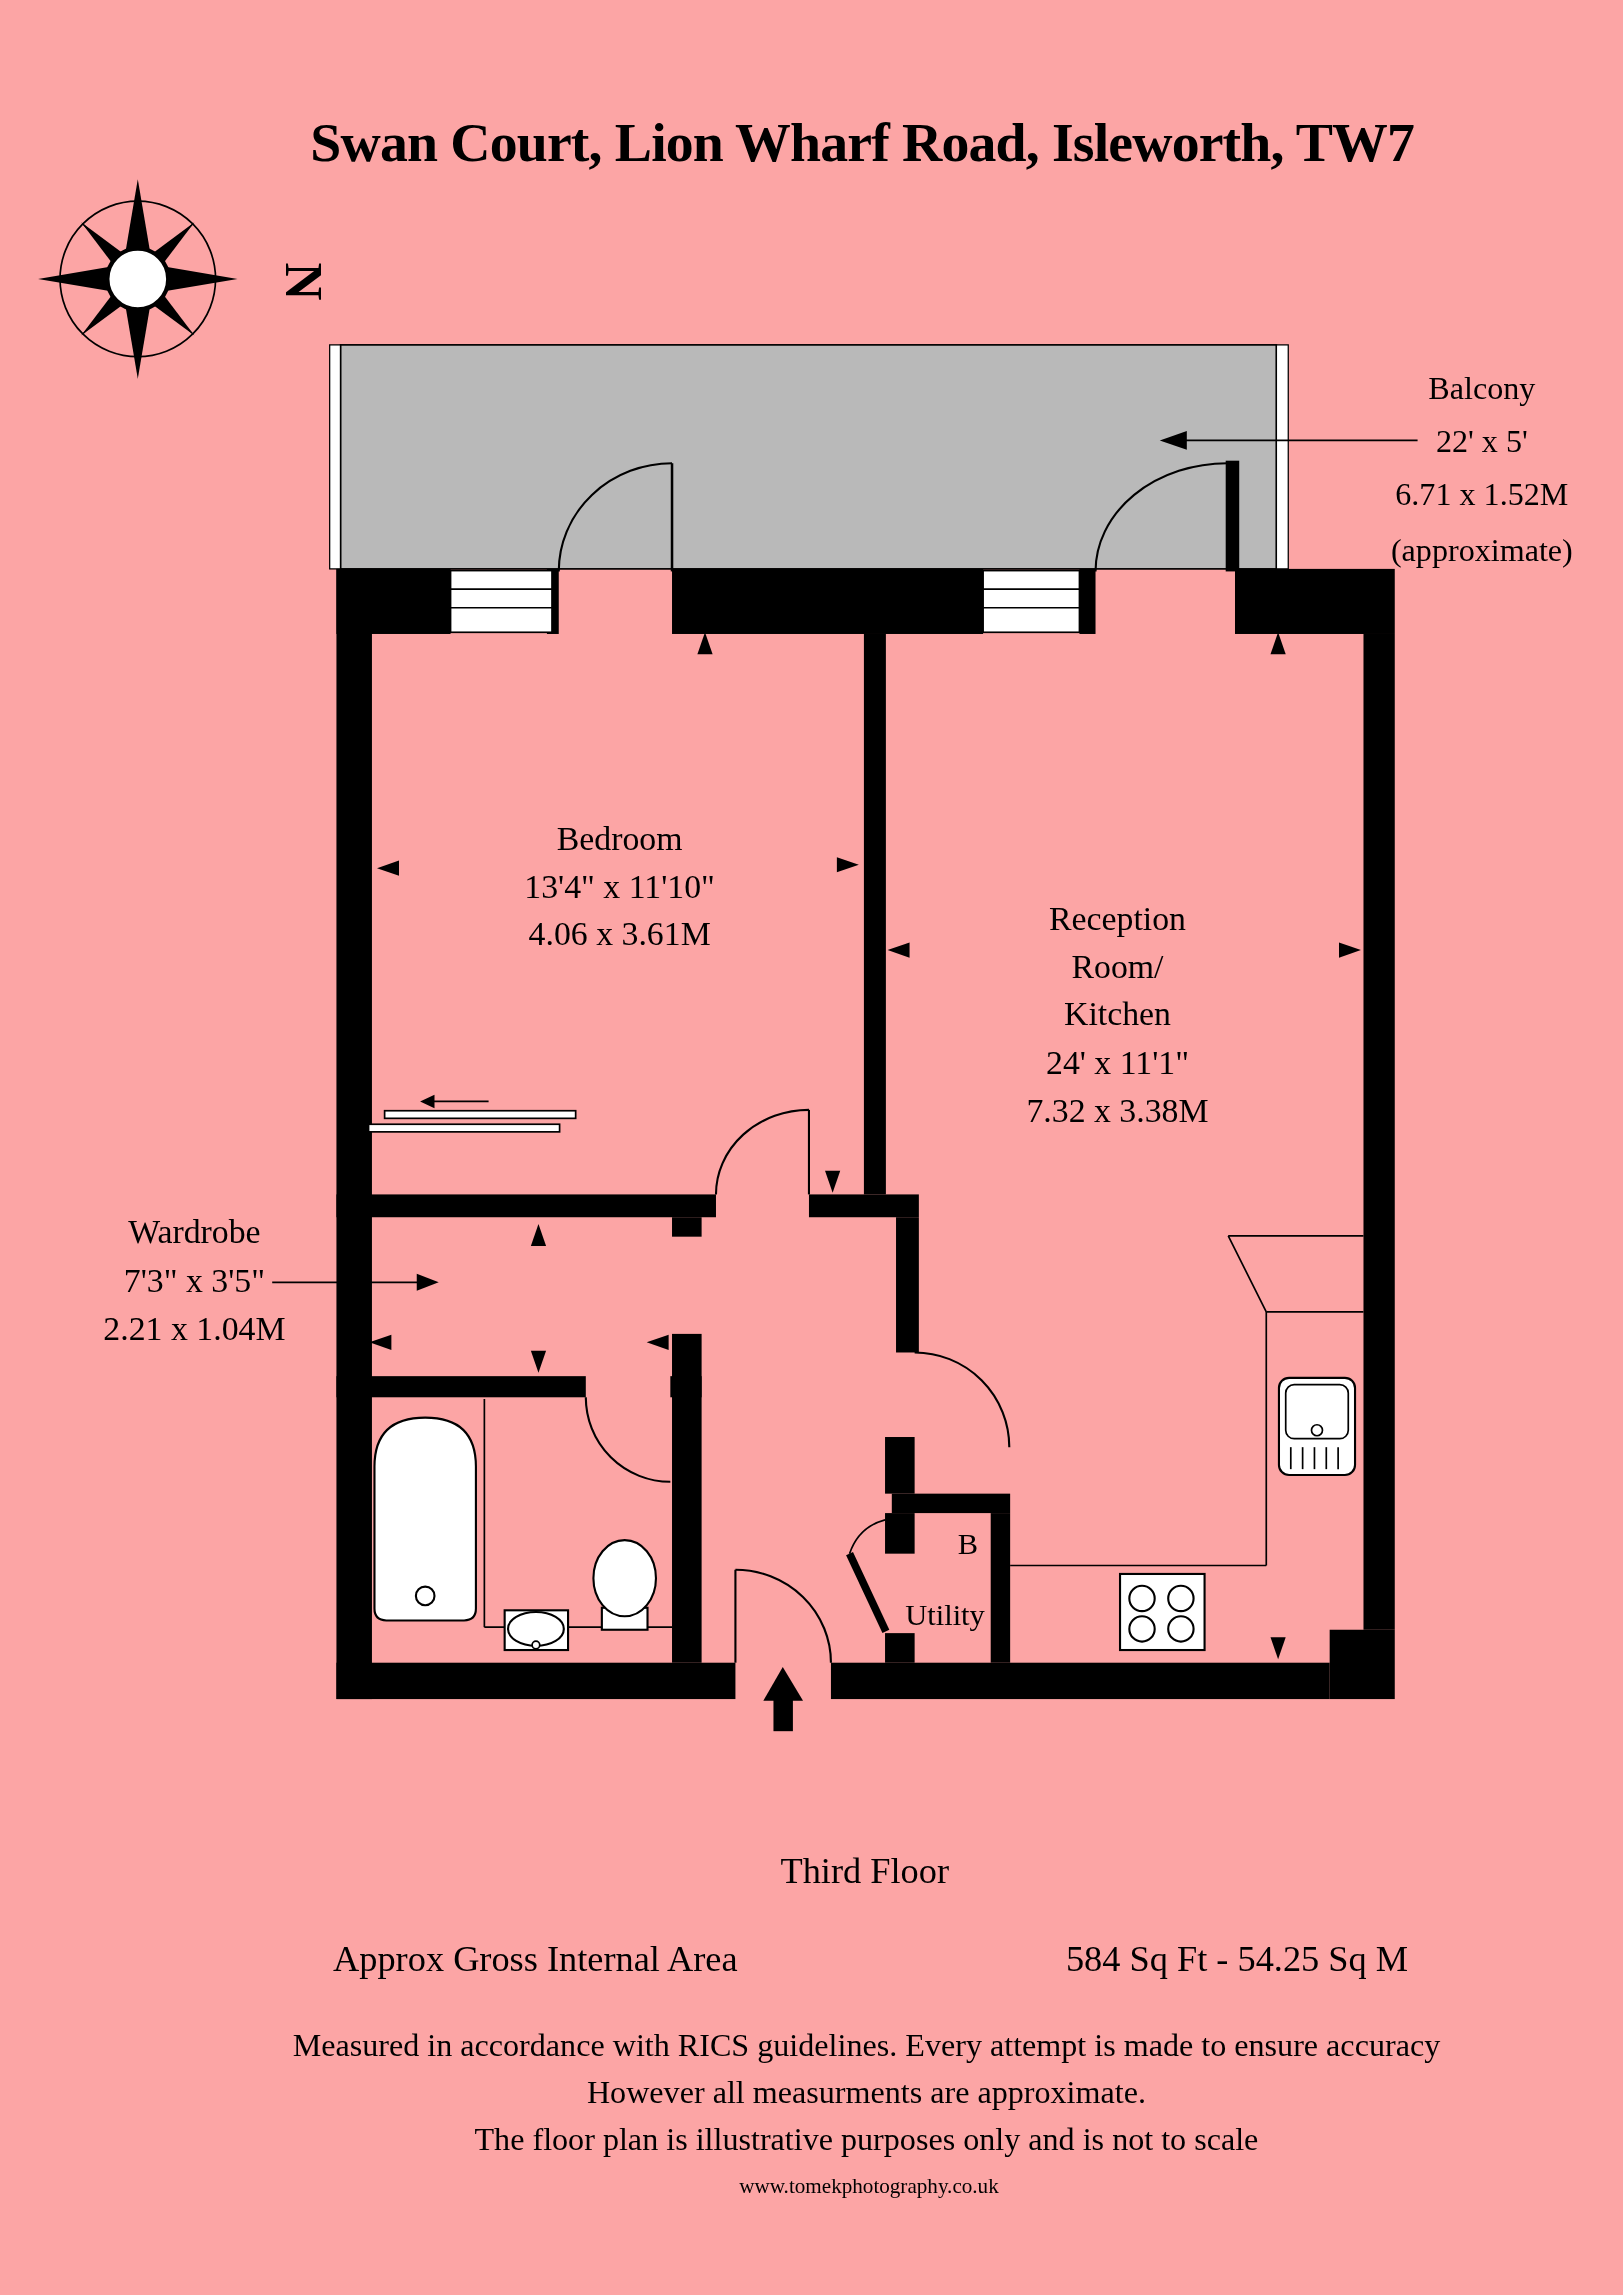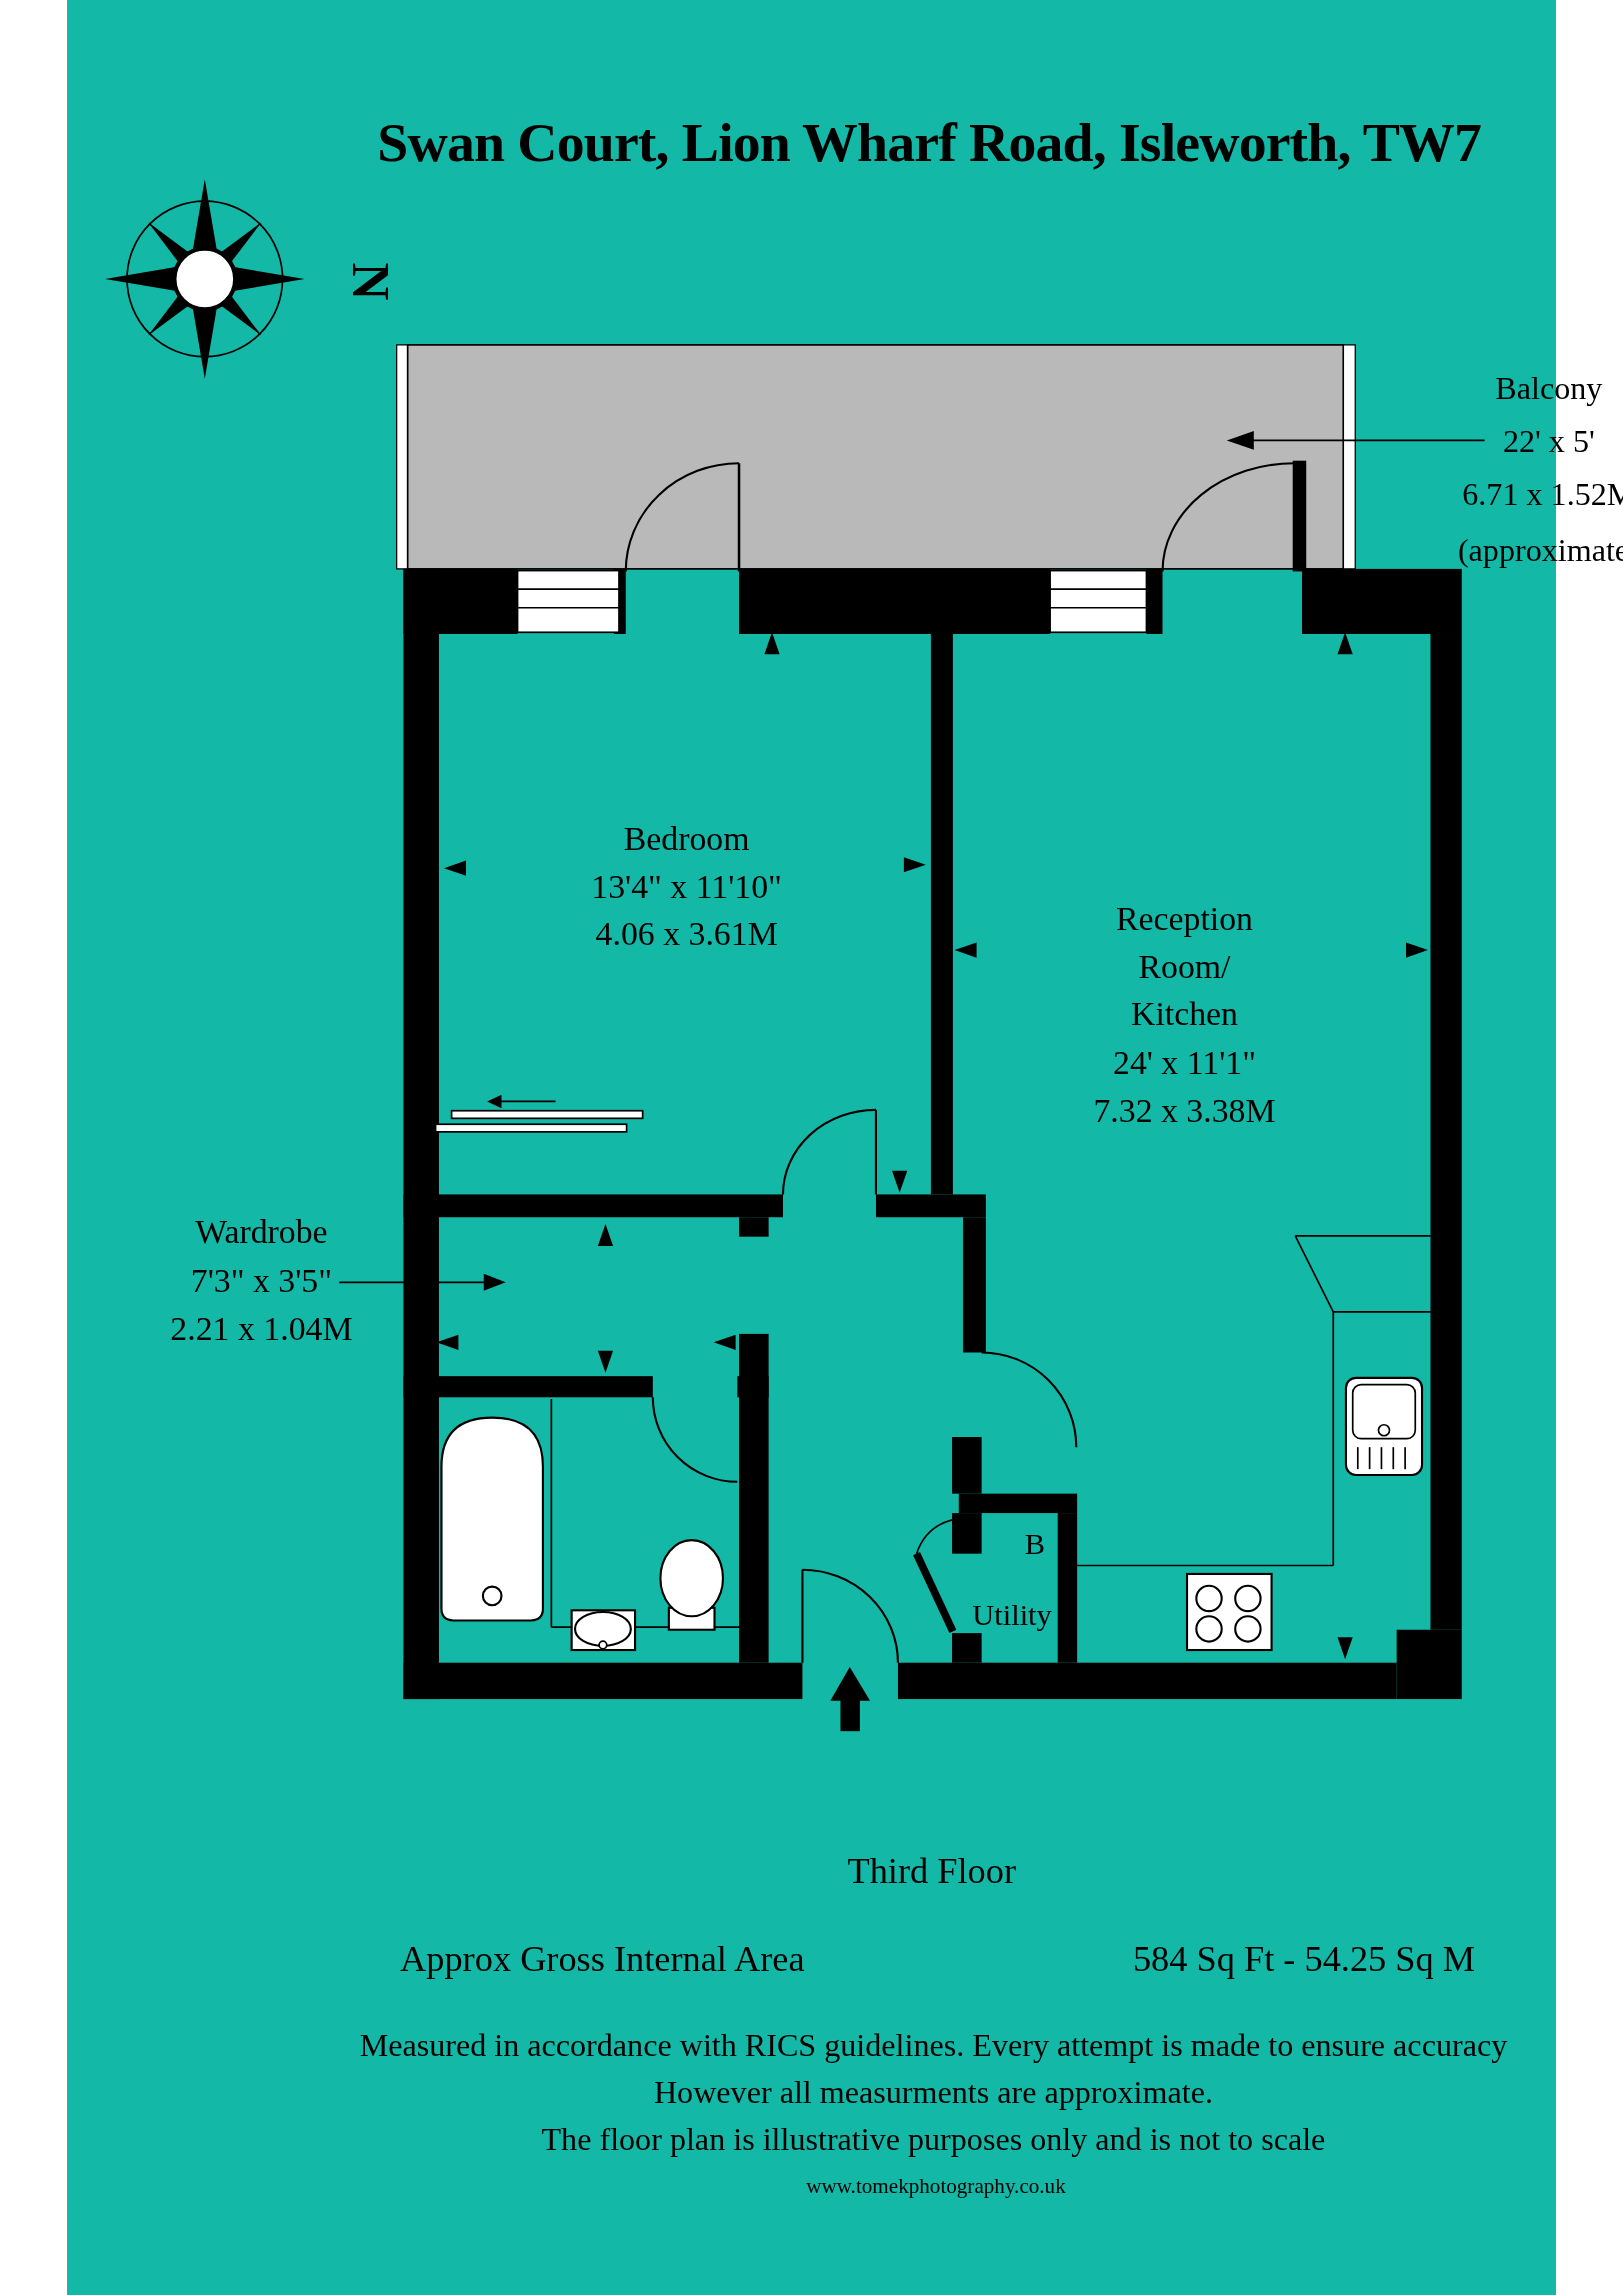--- a/index.html
+++ b/index.html
@@ -1,17 +1,17 @@
 <!DOCTYPE html>
 <html style="font-size:13.5px"><head>
 <meta charset="utf-8">
 <style>
   html, body { margin: 0; padding: 0; background: #ffffff; }
   .page {
-    width: 1489px; height: 2295px; margin: 0 auto; background: #14b8a6;
+    width: 1623px; height: 2295px; margin: 0 auto; background: #fca5a5;
     font-family: "Liberation Serif", serif;
   }
   svg { display: block; }
   text { fill: #000000; font-family: "Liberation Serif", serif; }
   .t-title   { font-size: 66px; font-weight: bold; letter-spacing: -1px; }
   .t-room    { font-size: 40px; }
   .t-balcony { font-size: 38px; }
   .t-small   { font-size: 36px; }
   .t-n       { font-size: 62px; font-weight: bold; }
   .t-floor   { font-size: 43px; }

